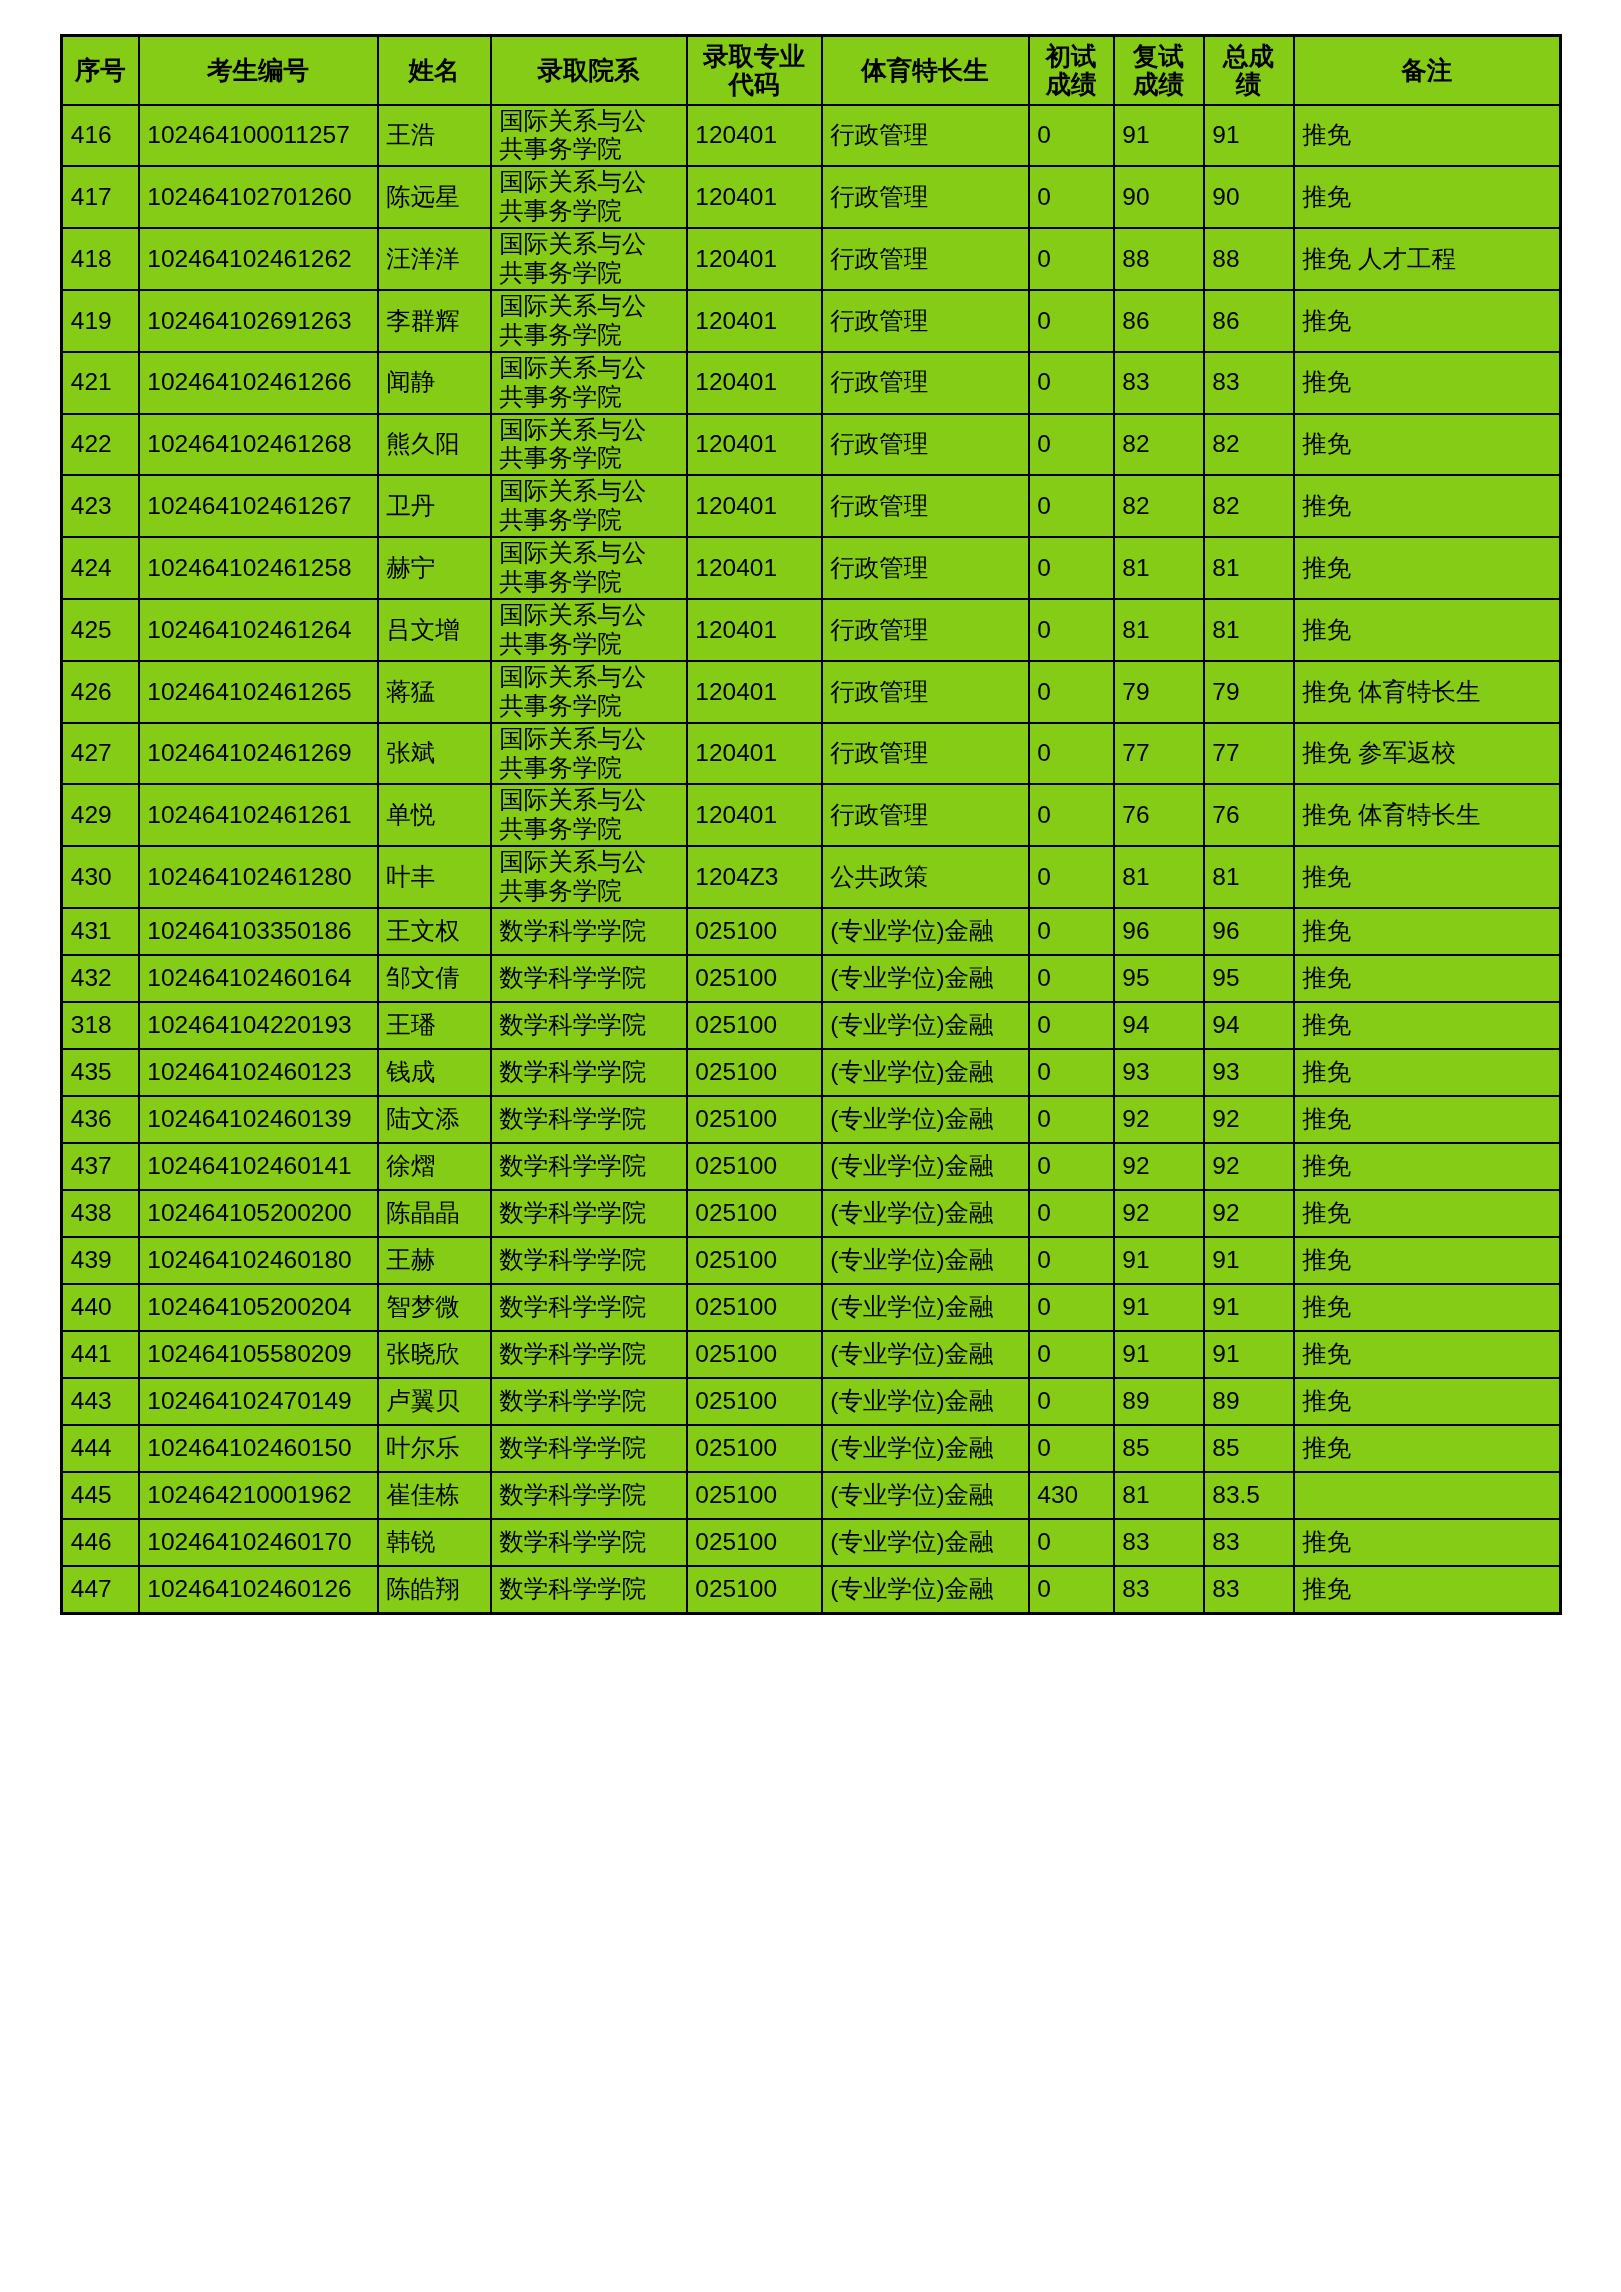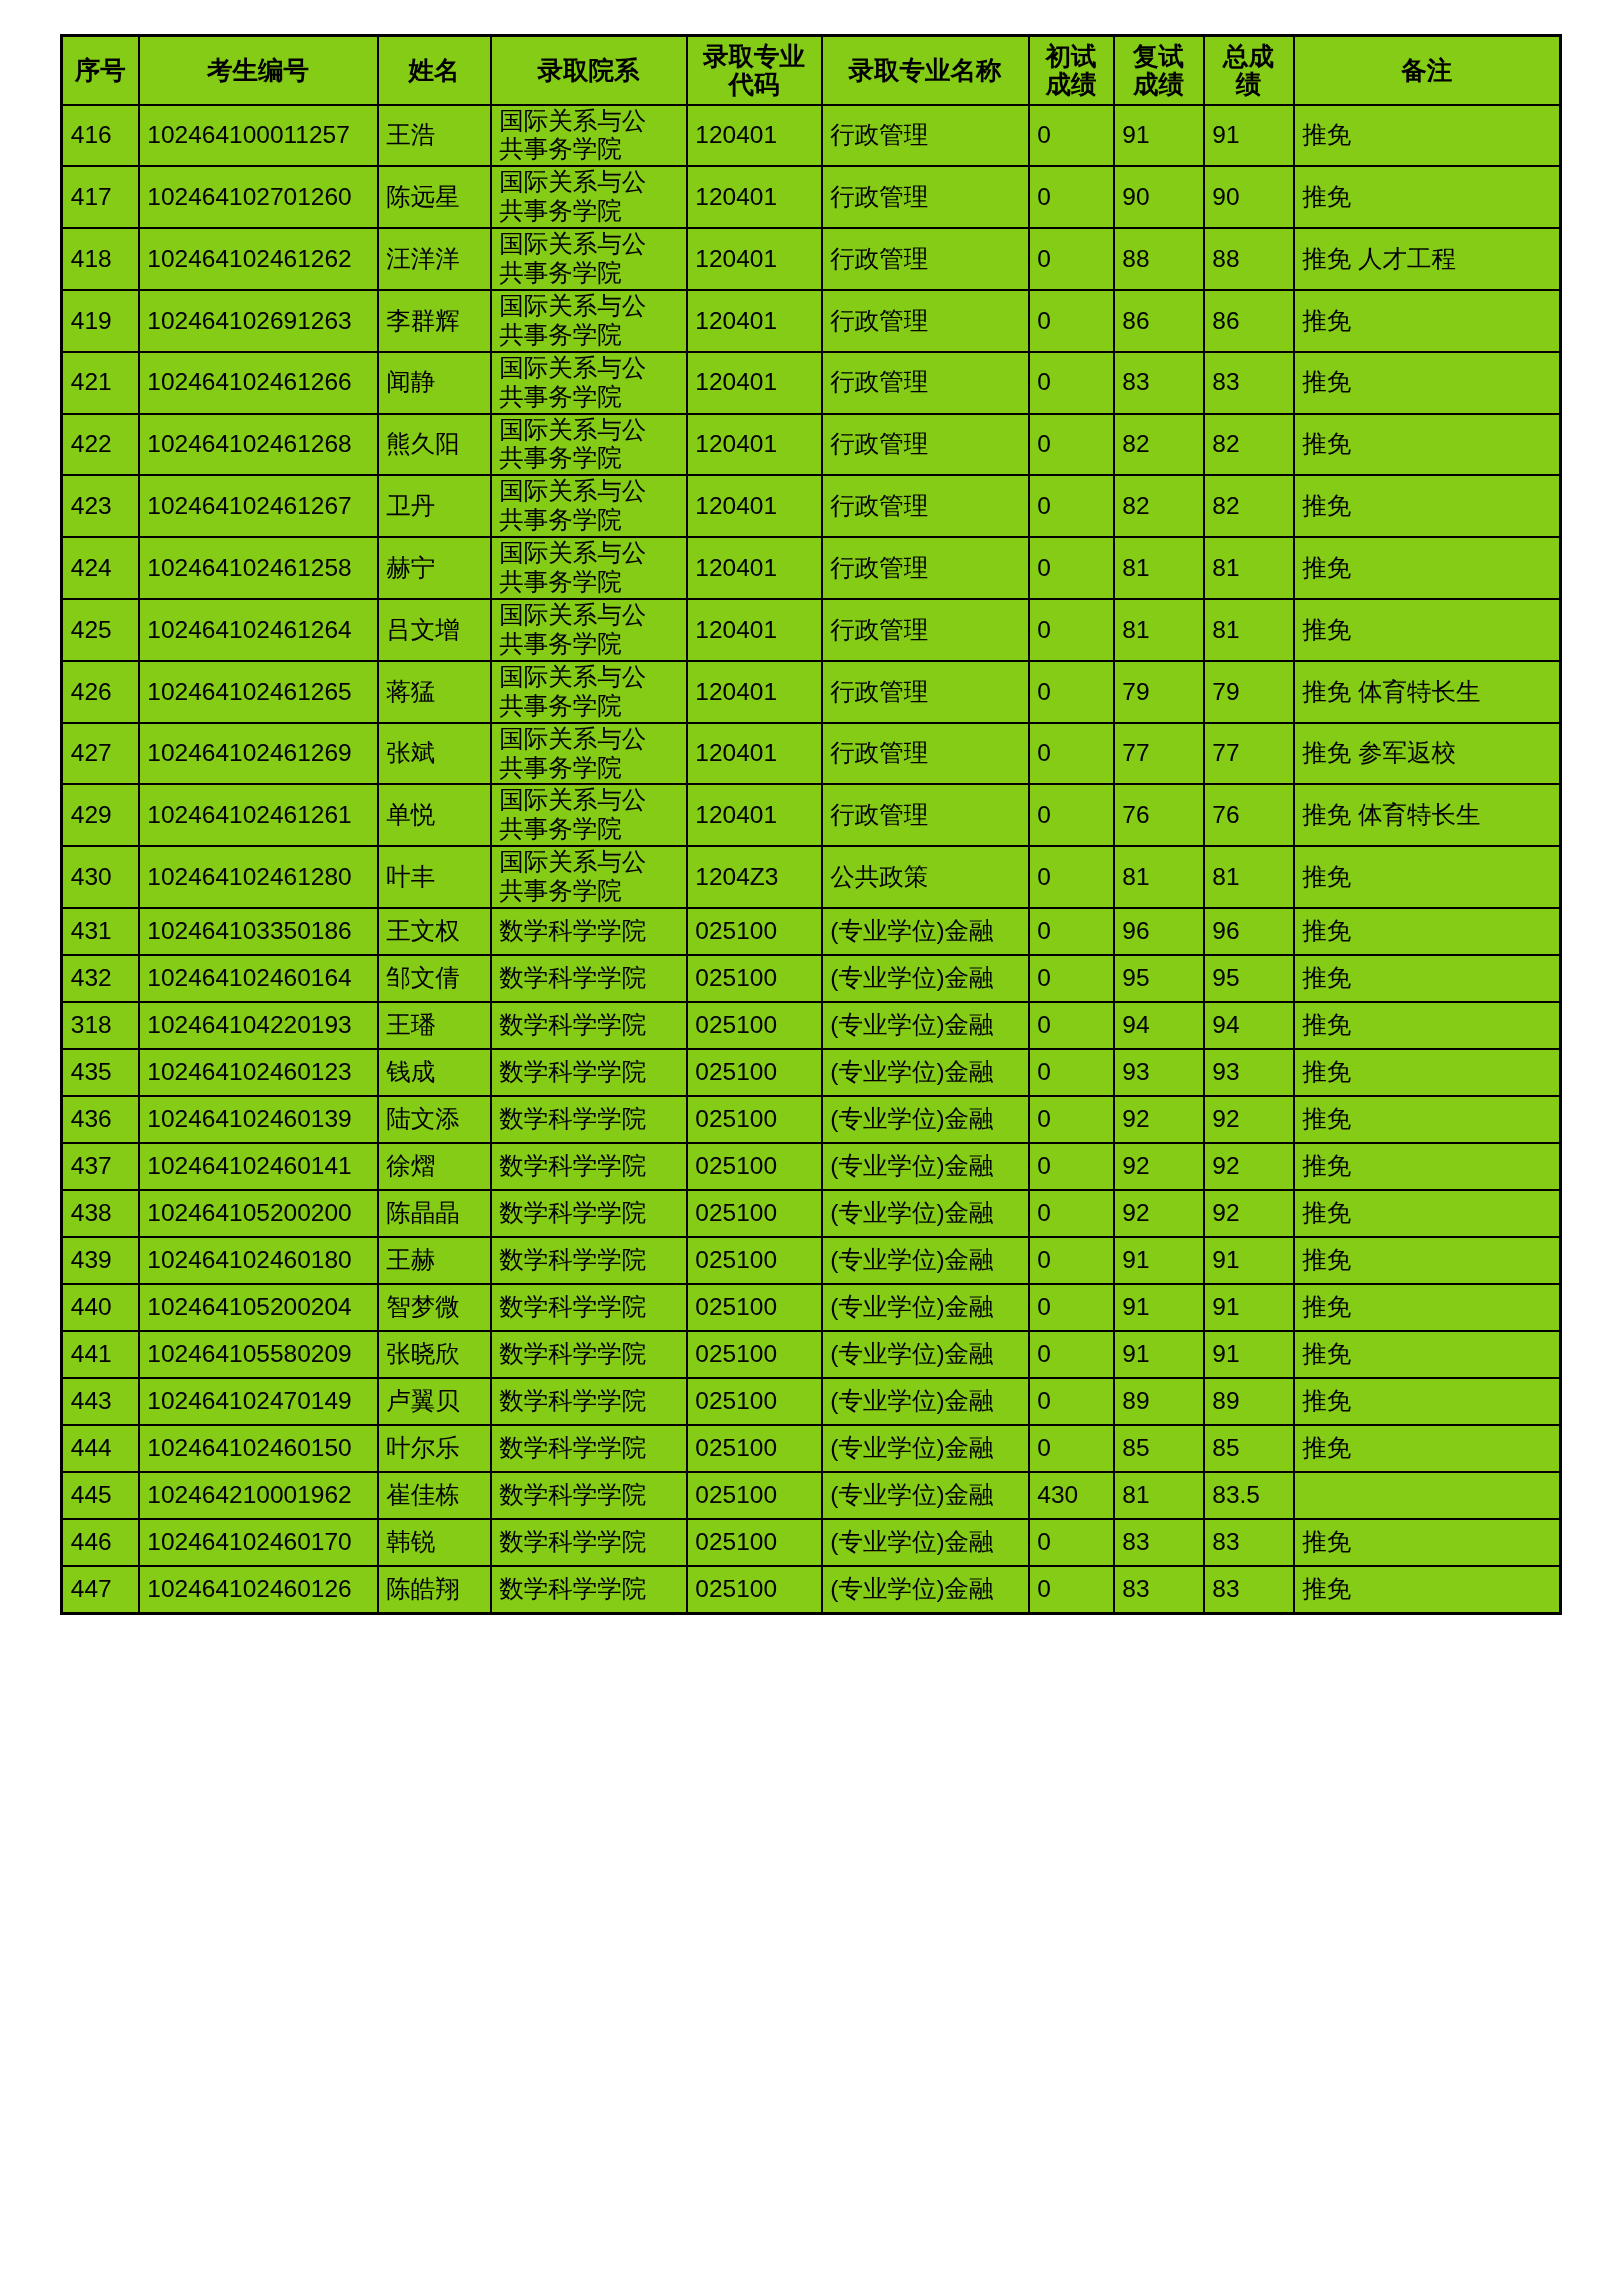--- a/index.html
+++ b/index.html
@@ -86,21 +86,21 @@
       <col class="c-remark">
   </colgroup>
   <thead>
     <tr>
         <th>序号</th>
         <th>考生编号</th>
         <th>姓名</th>
         <th>录取院系</th>
         <th>录取专业
 代码</th>
-        <th>录取专业名称</th>
+        <th>体育特长生</th>
         <th>初试
 成绩</th>
         <th>复试
 成绩</th>
         <th>总成
 绩</th>
         <th>备注</th>
       </tr>
   </thead>
   <tbody>

